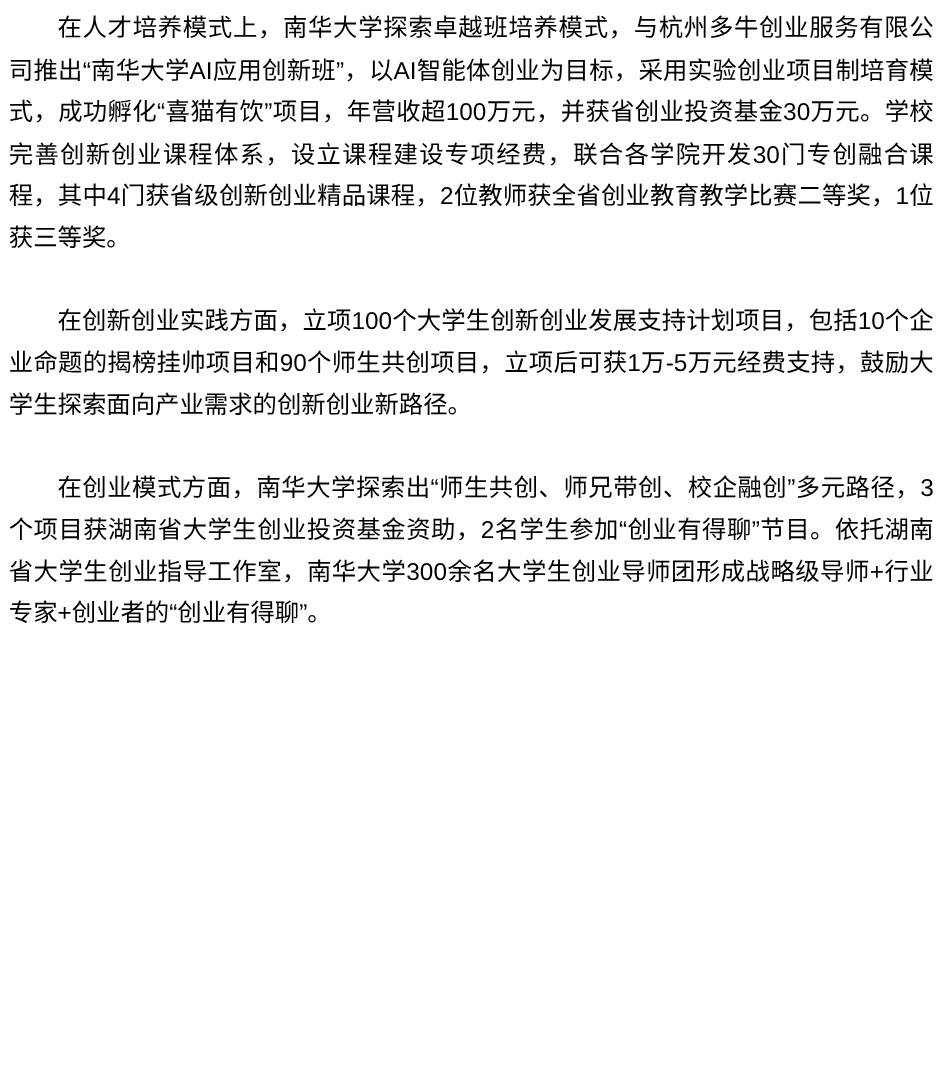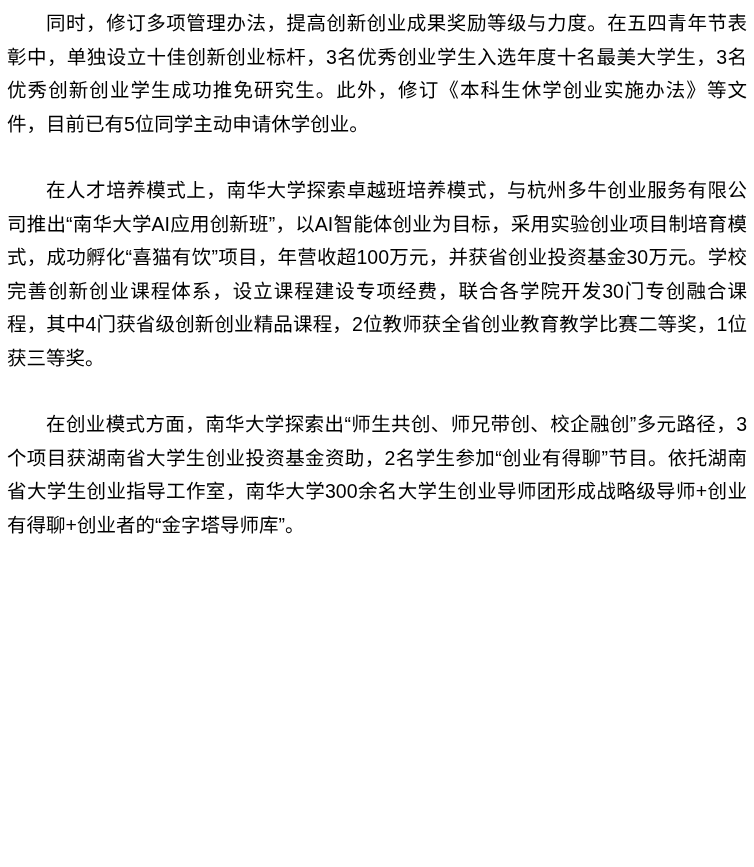--- a/index.html
+++ b/index.html
@@ -33,16 +33,16 @@
     font-weight: 400;
   }
   .para:last-child {
     margin-bottom: 0;
   }
 </style>
 </head>
 <body>
 
 <div class="page">
-  <p class="para">同时，修订多项管理办法，提高创新创业成果奖励等级与力度。在五四青年节表彰中，单独设立十佳创新创业标杆，3名优秀创业学生入选年度十名最美大学生，3名优秀创新创业学生成功推免研究生。此外，修订《本科生休学创业实施办法》等文件，目前已有5位同学主动申请休学创业。</p>
   <p class="para">在人才培养模式上，南华大学探索卓越班培养模式，与杭州多牛创业服务有限公司推出“南华大学AI应用创新班”，以AI智能体创业为目标，采用实验创业项目制培育模式，成功孵化“喜猫有饮”项目，年营收超100万元，并获省创业投资基金30万元。学校完善创新创业课程体系，设立课程建设专项经费，联合各学院开发30门专创融合课程，其中4门获省级创新创业精品课程，2位教师获全省创业教育教学比赛二等奖，1位获三等奖。</p>
-  <p class="para">在创业模式方面，南华大学探索出“师生共创、师兄带创、校企融创”多元路径，3个项目获湖南省大学生创业投资基金资助，2名学生参加“创业有得聊”节目。依托湖南省大学生创业指导工作室，南华大学300余名大学生创业导师团形成战略级导师+创业有得聊+创业者的“金字塔导师库”。</p>
+  <p class="para">在创新创业实践方面，立项100个大学生创新创业发展支持计划项目，包括10个企业命题的揭榜挂帅项目和90个师生共创项目，立项后可获1万-5万元经费支持，鼓励大学生探索面向产业需求的创新创业新路径。</p>
+  <p class="para">在创业模式方面，南华大学探索出“师生共创、师兄带创、校企融创”多元路径，3个项目获湖南省大学生创业投资基金资助，2名学生参加“创业有得聊”节目。依托湖南省大学生创业指导工作室，南华大学300余名大学生创业导师团形成战略级导师+行业专家+创业者的“创业有得聊”。</p>
 </div>
 
 </body></html>

